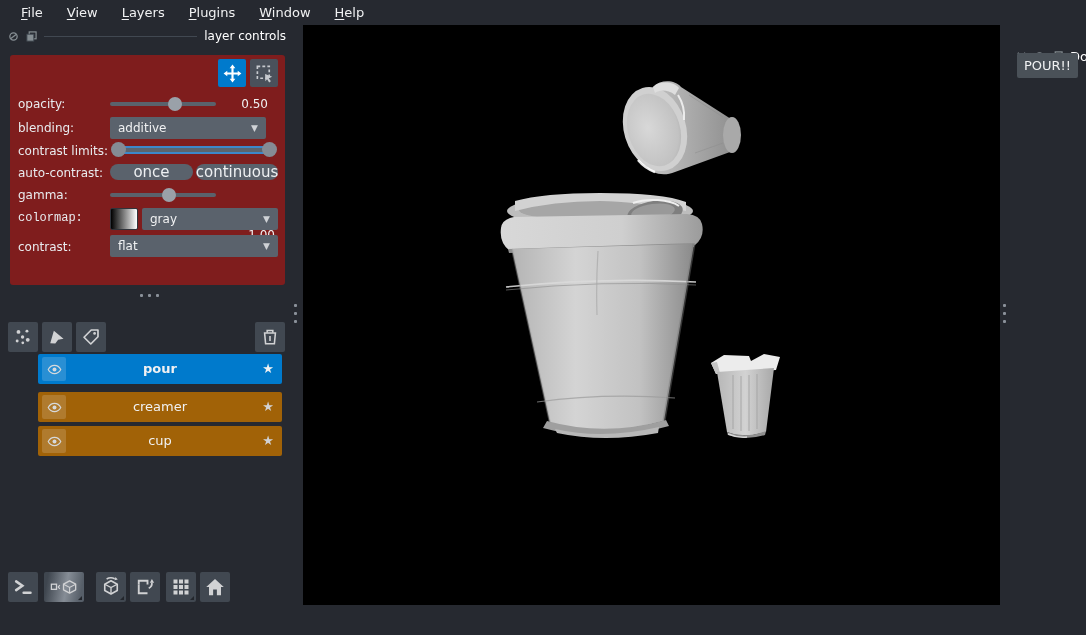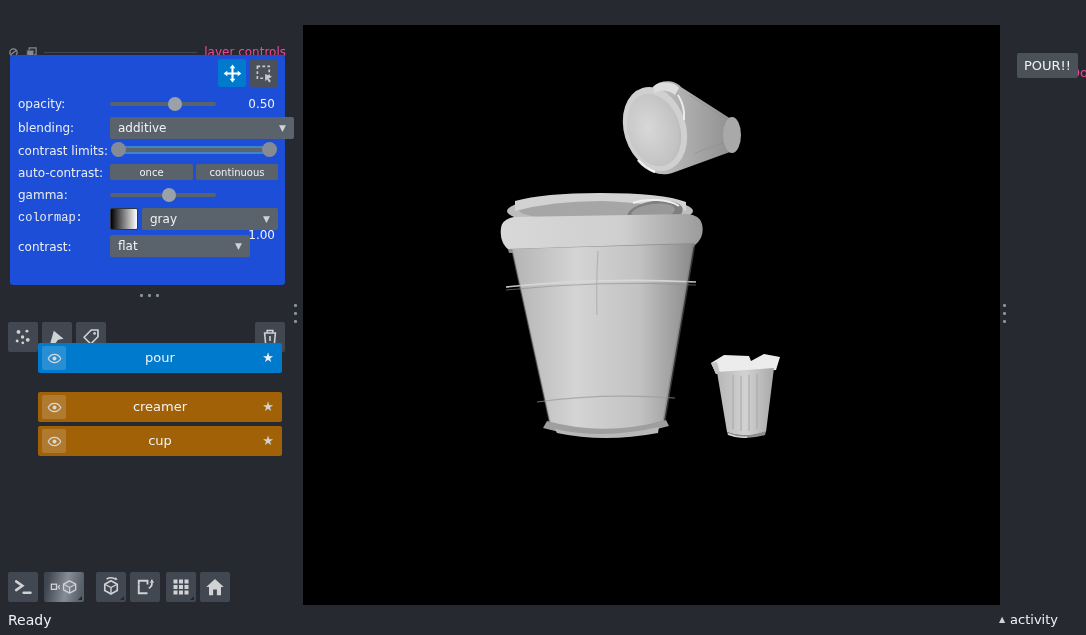--- a/index.html
+++ b/index.html
@@ -15,30 +15,30 @@
     position:absolute; left:0; top:0; width:1086px; height:25px;
     display:flex; align-items:center; padding-left:10px; gap:2px;
     background:#262930; font-size:13px;
   }
   .menu-item { padding:3px 11px; cursor:default; white-space:nowrap; }
   .menu-item u { text-decoration:underline; text-underline-offset:2px; }
 
   
   .dock-titlebar {
     position:absolute; display:flex; align-items:center; gap:7px;
-    font-size:12px; color:#ec4899;margin-top:16px;
+    font-size:12px; color:#ffffff;
   }
   .dock-titlebar .tb-line { flex:1; height:1px; background:#414851; }
   .tb-icon { width:11px; height:11px; color:#868e93; flex:none; }
   .tb-icon svg { width:11px; height:11px; display:block; }
 
   
   #layer-controls-panel {
     position:absolute; left:10px; top:55px; width:275px; height:230px;
-    background:#1d4ed8; border-radius:3px;
+    background:#7f1d1d; border-radius:3px;
   }
   .mode-btn {
     position:absolute; width:28px; height:28px; border-radius:2px;
     display:flex; align-items:center; justify-content:center;
   }
   .mode-btn svg { width:19px; height:19px; }
   #pan-btn   { left:208px; top:4px; background:#007acc; color:#ffffff; }
   #xform-btn { left:240px; top:4px; background:#4a515b; color:#c7cacf; }
 
   .ctl-label {
@@ -65,22 +65,22 @@
     position:absolute; top:1px; width:15px; height:15px; border-radius:50%;
     background:#858b94;
   }
   .dropdown {
     position:absolute; height:22px; background:#5a626c; border-radius:2px;
     display:flex; align-items:center; font-size:12px; color:#f0f1f2;
     padding:0 8px; justify-content:space-between;
   }
   .dd-arrow { color:#cfd2d6; font-size:9px; margin-left:6px; }
   .mini-btn {
-    position:absolute; height:16px; background:#5a626c; border-radius:2px;
-    font-size:10px; color:#eef0f2; display:flex; align-items:center; justify-content:center;
+    position:absolute; height:16px; background:#5a626c; border-radius:8px;
+    font-size:15px; color:#eef0f2; display:flex; align-items:center; justify-content:center;
   }
   #colormap-thumb {
     position:absolute; left:100px; top:153px; width:28px; height:22px;
     border-radius:2px; background:linear-gradient(to right,#000,#fff);
     border:1px solid #30343b;
   }
 
   
   .dots-v, .dots-h { position:absolute; display:flex; gap:5px; }
   .dots-v { flex-direction:column; }
@@ -154,20 +154,28 @@
     position:absolute; right:28px; top:7px; color:#eef0f2; font-size:13px;
     display:flex; align-items:center; gap:5px;
   }
   #activity-toggle .tri { font-size:8px; color:#cfd2d6; }
 </style>
 </head>
 <body>
 
 <div id="app">
 
+  <div id="menubar">
+    <div class="menu-item"><u>F</u>ile</div>
+    <div class="menu-item"><u>V</u>iew</div>
+    <div class="menu-item"><u>L</u>ayers</div>
+    <div class="menu-item"><u>P</u>lugins</div>
+    <div class="menu-item"><u>W</u>indow</div>
+    <div class="menu-item"><u>H</u>elp</div>
+  </div>
 
   <div class="dock-titlebar" style="left:8px; top:29px; width:278px;">
     <span class="tb-icon">
       <svg viewBox="0 0 12 12">
           <circle cx="6" cy="6" r="4" fill="none" stroke="currentColor" stroke-width="1.4"></circle>
           <line x1="2.8" y1="8.4" x2="9.2" y2="3.6" stroke="currentColor" stroke-width="1.4"></line>
         </svg>
     </span>
     <span class="tb-icon">
       <svg viewBox="0 0 12 12">
@@ -191,24 +199,24 @@
         <rect x="2" y="2" width="10" height="10" fill="none" stroke="currentColor" stroke-width="1.4" stroke-dasharray="2.4 1.8"></rect>
         <path fill="currentColor" d="M8.5 8.5 L14.5 10.8 L11.6 11.9 L13.4 14.6 L11.9 15.5 L10.2 12.8 L8.7 14.6 Z"></path>
       </svg>
     </div>
 
     <div class="ctl-label" style="top:42px;">opacity:</div>
     <div class="slider" style="left:100px; top:41px; width:106px;">
       <div class="track"></div>
         <div class="handle" style="left:58px;"></div>
     </div>
-    <div class="slider-value" style="left:225px; top:42px;">0.50</div>
+    <div class="slider-value" style="left:218px; top:42px;">0.50</div>
 
     <div class="ctl-label" style="top:66px;">blending:</div>
-    <div class="dropdown" style="left:100px; top:62px; width:184px;">
+    <div class="dropdown" style="left:100px; top:62px; width:156px;">
       <span>additive</span>
       <span class="dd-arrow">▼</span>
     </div>
 
     <div class="ctl-label" style="top:89px;">contrast limits:</div>
     <div class="range-slider" style="left:100px; top:86px; width:168px;">
       <div class="rtrack"></div>
       <div class="handle" style="left:1px;"></div>
       <div class="handle" style="right:1px;"></div>
     </div>
@@ -225,21 +233,21 @@
     <div class="slider-value" style="left:225px; top:133px;margin-top:40px;">1.00</div>
 
     <div class="ctl-label" style="top:156px;font-family:Liberation Mono, monospace;">colormap:</div>
     <div id="colormap-thumb"></div>
     <div class="dropdown" style="left:132px; top:153px; width:136px;">
       <span>gray</span>
       <span class="dd-arrow">▼</span>
     </div>
 
     <div class="ctl-label" style="top:185px;">contrast:</div>
-    <div class="dropdown" style="left:100px; top:180px; width:140px;">
+    <div class="dropdown" style="left:100px; top:180px; width:168px;">
       <span>flat</span>
       <span class="dd-arrow">▼</span>
     </div>
   </div>
 
   <div class="dots-h" style="left:140px; top:294px;">
     <span class="dot"></span>
       <span class="dot"></span>
       <span class="dot"></span>
   </div>
@@ -267,21 +275,21 @@
     </svg>
   </div>
   <div class="tool-btn" style="left:255px; top:322px;">
     <svg viewBox="0 0 16 16">
       <path fill="none" stroke="currentColor" stroke-width="1.4" d="M3.2 4.5 H12.8 L11.9 14 H4.1 Z"></path>
       <line x1="8" y1="7" x2="8" y2="11.5" stroke="currentColor" stroke-width="1.4"></line>
       <path fill="none" stroke="currentColor" stroke-width="1.4" d="M5.5 4.2 V2.2 H10.5 V4.2"></path>
     </svg>
   </div>
 
-  <div class="layer-row selected" style="top:343px;">
+  <div class="layer-row selected" style="top:354px;font-weight:bold;">
     <div class="layer-eye">
       <svg viewBox="0 0 16 16">
           <path d="M8 3.6 C4.8 3.6 2.4 5.9 1.3 8 C2.4 10.1 4.8 12.4 8 12.4 C11.2 12.4 13.6 10.1 14.7 8 C13.6 5.9 11.2 3.6 8 3.6 Z" fill="none" stroke="currentColor" stroke-width="1.2"></path>
           <circle cx="8" cy="8" r="2.1" fill="currentColor"></circle>
         </svg>
     </div>
     <div class="layer-name">pour</div>
     <div class="layer-star" style="color:#f0f1f2;">★</div>
   </div>
   <div class="layer-row" style="top:392px;">
@@ -455,21 +463,14 @@
     </div>
     <div id="pour-btn">POUR!!</div>
   </div>
 
   <div class="dots-v" style="left:1003px; top:304px;">
     <span class="dot"></span>
       <span class="dot"></span>
       <span class="dot"></span>
   </div>
 
-  <div id="statusbar">
-    <span id="status-ready">Ready</span>
-    <span id="activity-toggle">
-      <span class="tri">▲</span>
-      <span>activity</span>
-    </span>
-  </div>
 
 </div>
 
 </body></html>

